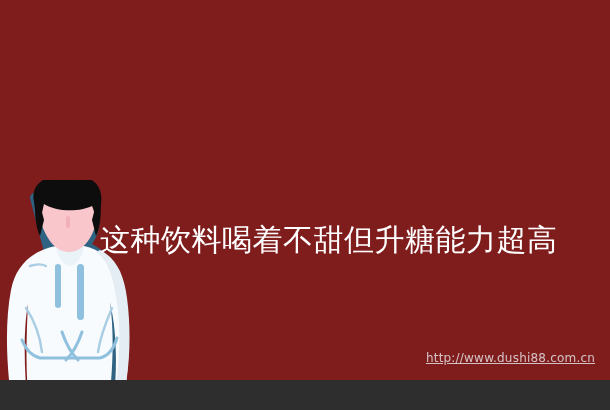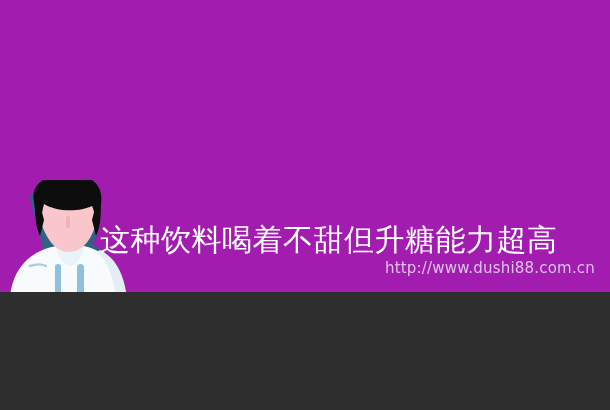--- a/index.html
+++ b/index.html
@@ -3,23 +3,23 @@
 <meta charset="utf-8">
 <style>
   html, body {
     margin: 0;
     padding: 0;
     background: #2e2e2e;
   }
   #poster {
     position: relative;
     width: 610px;
-    height: 292px;
+    height: 380px;
     overflow: hidden;
-    background: #a21caf;
+    background: #7f1d1d;
     font-family: "DejaVu Sans", "Liberation Sans", sans-serif;
     -webkit-font-smoothing: antialiased;
   }
 
   
   #headline {
     position: absolute;
     left: 100px;
     top: 130px;
     width: 500px;
@@ -31,23 +31,24 @@
     font-weight: 400;
   }
   .headline-line { display: block; }
 
   
   #watermark {
     position: absolute;
     right: 15px;
     bottom: 15px;
     color: rgba(235, 240, 244, 0.78);
-    font-size: 15px;
+    font-size: 12px;
     letter-spacing: 0.2px;
     font-family: "DejaVu Sans", "Liberation Sans", sans-serif;
+    text-decoration: underline;
   }
 
   
   #figure {
     position: absolute;
     left: 0;
     top: 180px;
     width: 150px;
     height: 230px;
   }

